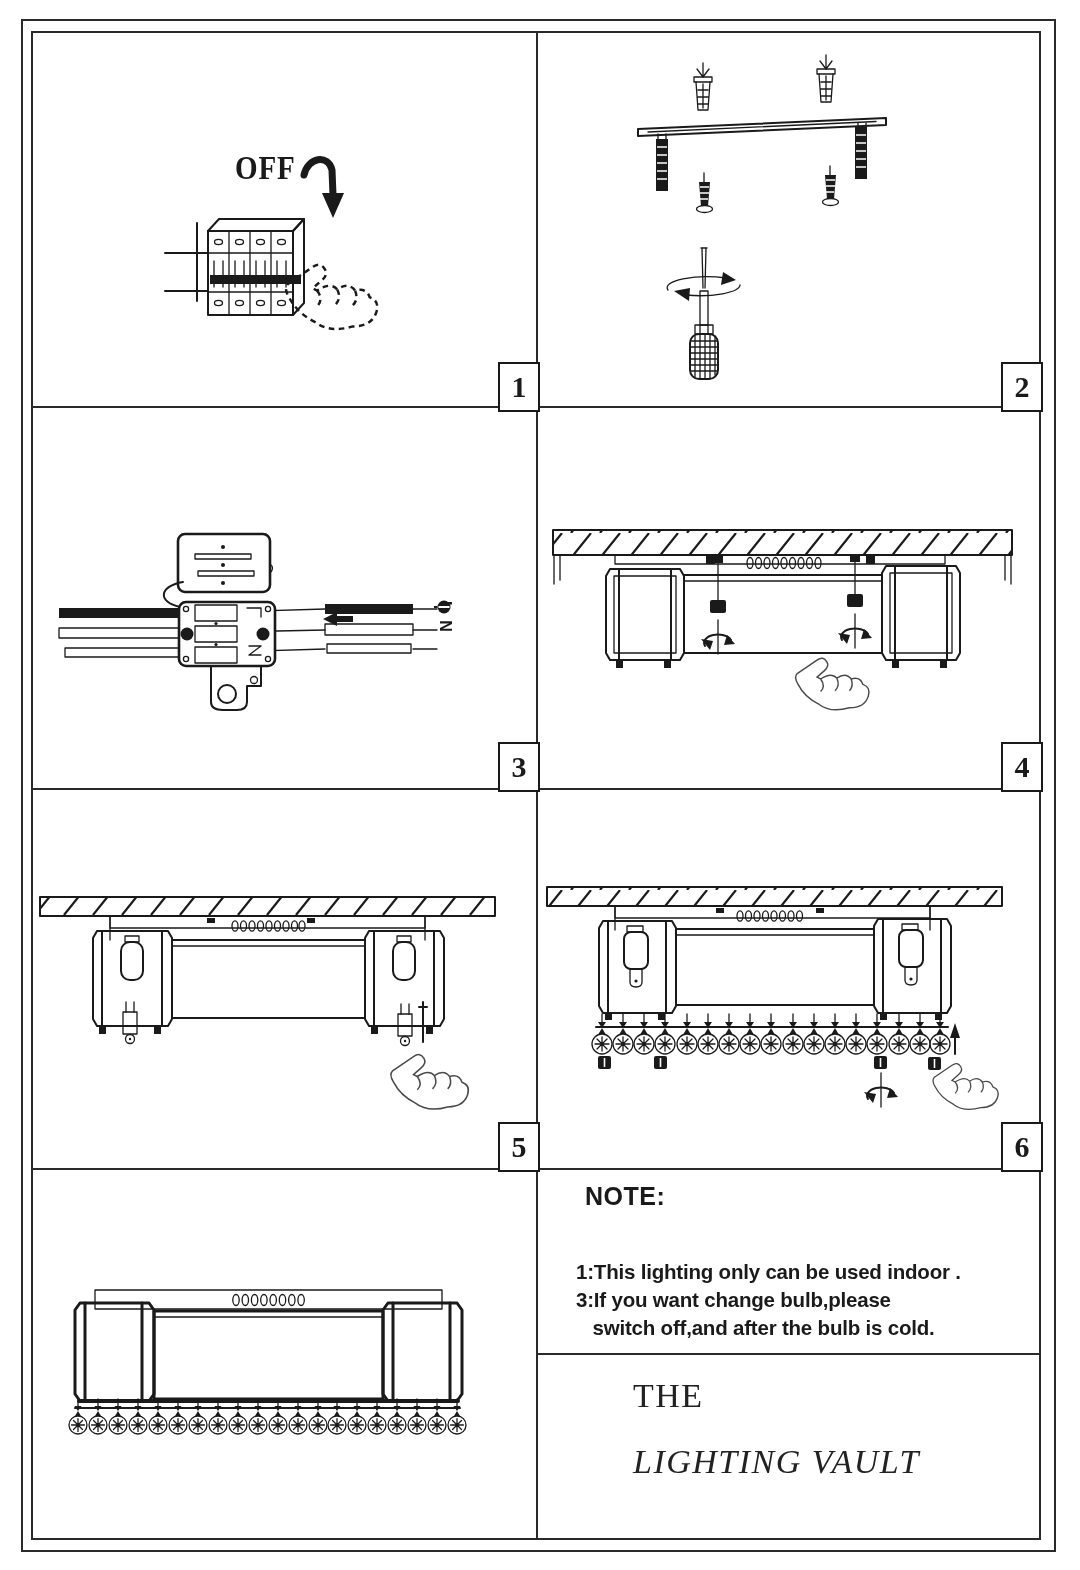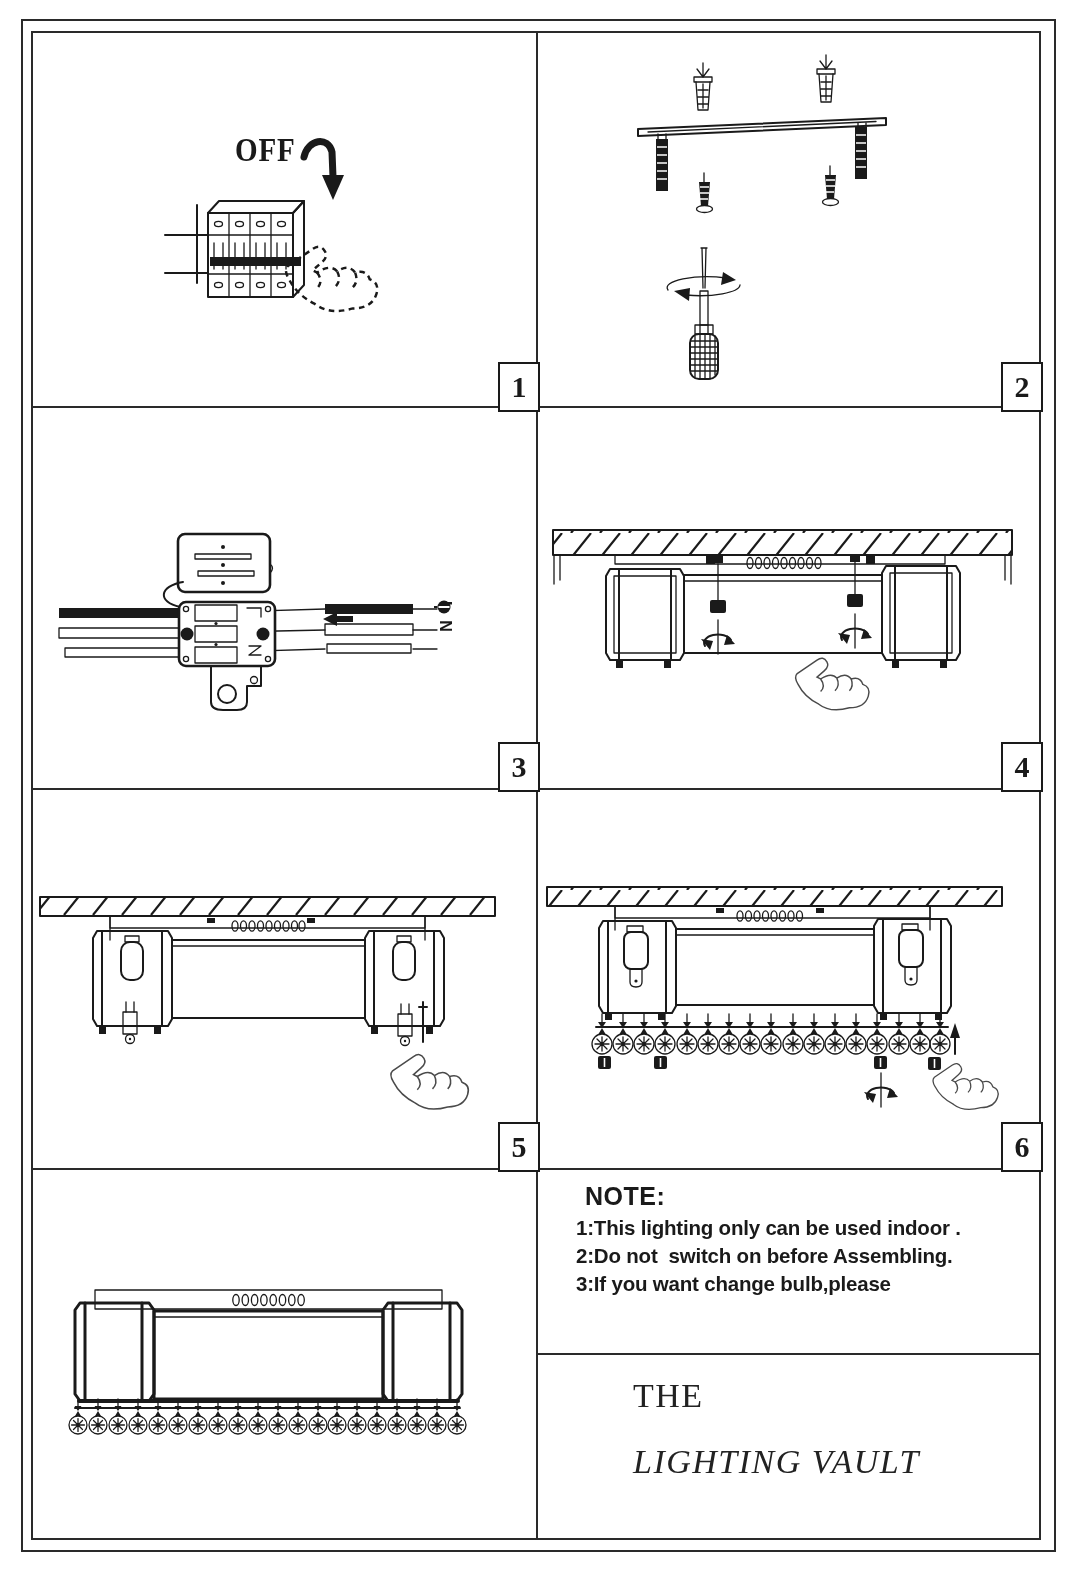--- a/index.html
+++ b/index.html
@@ -15,21 +15,21 @@
   svg .fill{fill:#1a1a1a;stroke:none;}
   svg .wfill{fill:#ffffff;}
   svg .hand{stroke:#4a4a4a;stroke-width:1.6;fill:#ffffff;}
   svg .dashed{stroke-dasharray:5 4;stroke-width:2.2;fill:none;stroke:#1a1a1a;}
   .badge{position:absolute;width:38px;height:46px;border:2px solid #1a1a1a;background:#fff;
          display:flex;align-items:center;justify-content:center;
          font:700 30px "Liberation Serif",serif;z-index:5;}
   .off-label{position:absolute;font:700 33px "Liberation Serif",serif;
              transform:scaleX(.88);transform-origin:left top;letter-spacing:1px;}
   .note-title{position:absolute;font:700 25px "Liberation Sans",sans-serif;letter-spacing:.5px;}
-  .note-lines{position:absolute;}
+  .note-lines{position:absolute;margin-top:44px;}
   .note-line{font:700 20.5px "Liberation Sans",sans-serif;letter-spacing:-0.2px;
              line-height:28px;white-space:pre;}
   .brand-line{position:absolute;font:400 34px "Liberation Serif",serif;letter-spacing:1.5px;color:#222;}
   .wire-labels{position:absolute;display:flex;flex-direction:column;gap:4px;align-items:center;}
   .wire-label{font:700 16px "Liberation Sans",sans-serif;transform:rotate(90deg);height:16px;line-height:16px;}
 </style>
 </head>
 <body>
 
 <div id="page">
@@ -55,21 +55,21 @@
   <div class="badge" style="left:1001px;top:742px;">
       <span>4</span>
     </div>
   <div class="badge" style="left:498px;top:1122px;">
       <span>5</span>
     </div>
   <div class="badge" style="left:1001px;top:1122px;">
       <span>6</span>
     </div>
 
-  <div class="panel" style="left:33px;top:33px;width:588px;height:373px;text-align:center;">
+  <div class="panel" style="left:33px;top:51px;width:588px;height:373px;text-align:center;">
     <div class="off-label" style="left:202px;top:99px;">OFF</div>
     <svg width="503" height="373" viewBox="0 0 503 373">
 
       <g>
         <path class="ln" style="stroke-width:7" d="M271 124 C 275 106, 295 103, 299 119 L 300 144"></path>
         <polygon class="fill" points="289,142 311,142 300,167"></polygon>
       </g>
 
       <g>
         <path class="ln" d="M132 202 H175 M132 240 H175 M164 172 V250"></path>
@@ -519,22 +519,22 @@
         <use href="#cb7" x="404" y="249"></use>
           <use href="#cb7" x="424" y="249"></use>
       </g>
     </svg>
   </div>
 
   <div class="panel" style="left:538px;top:1170px;width:476px;height:183px;">
     <div class="note-title" style="left:47px;top:12px;">NOTE:</div>
     <div class="note-lines" style="left:38px;top:44px;">
       <div class="note-line">1:This lighting only can be used indoor .</div>
-      <div class="note-line">2:Do not  switch on before Assembling.</div>
       <div class="note-line">3:If you want change bulb,please</div>
+      <div class="note-line">   switch off,and after the bulb is cold.</div>
     </div>
   </div>
 
   <div class="panel" style="left:538px;top:1355px;width:595px;height:181px;">
     <div class="brand-line" style="left:95px;top:22px;">THE</div>
     <div class="brand-line" style="left:95px;top:88px;font-style:italic;">LIGHTING VAULT</div>
   </div>
 
 </div>
 

